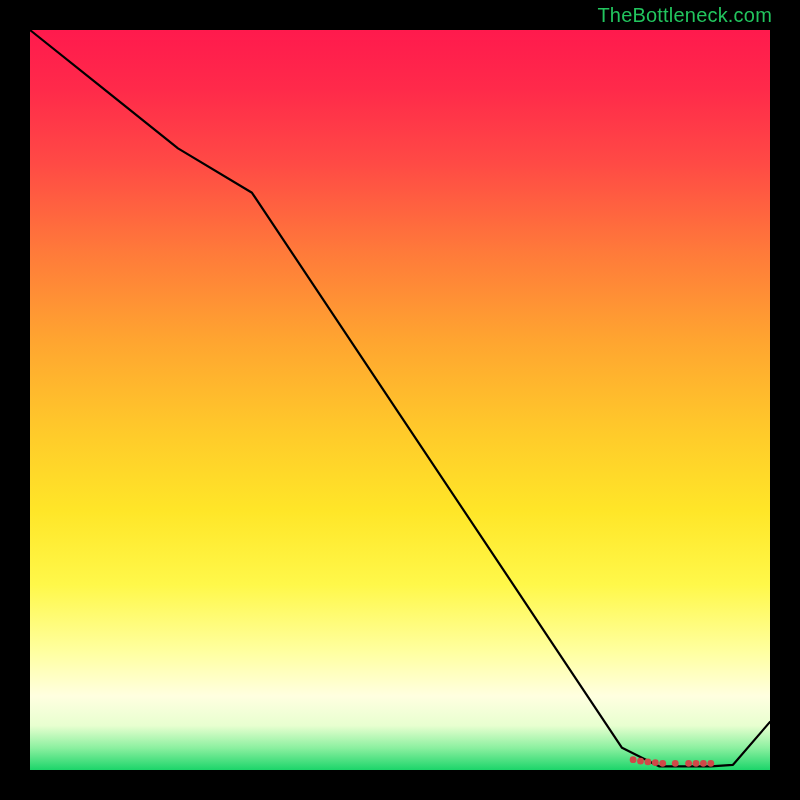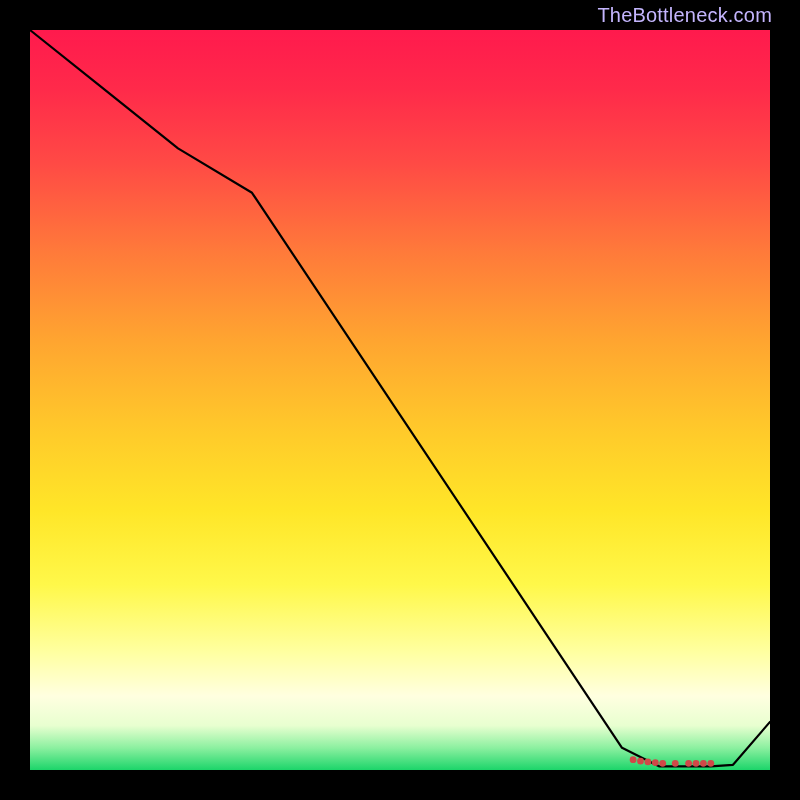--- a/index.html
+++ b/index.html
@@ -45,21 +45,21 @@
     left: 0;
     top: 0;
     width: 740px;
     height: 740px;
     overflow: visible;
   }
   .watermark {
     position: absolute;
     top: 4px;
     right: 28px;
-    color: #c4b5fd;
+    color: #22c55e;
     font-size: 20px;
     font-weight: 500;
     letter-spacing: 0.2px;
     user-select: none;
   }
 </style>
 </head>
 <body>
 
 <div class="stage">

